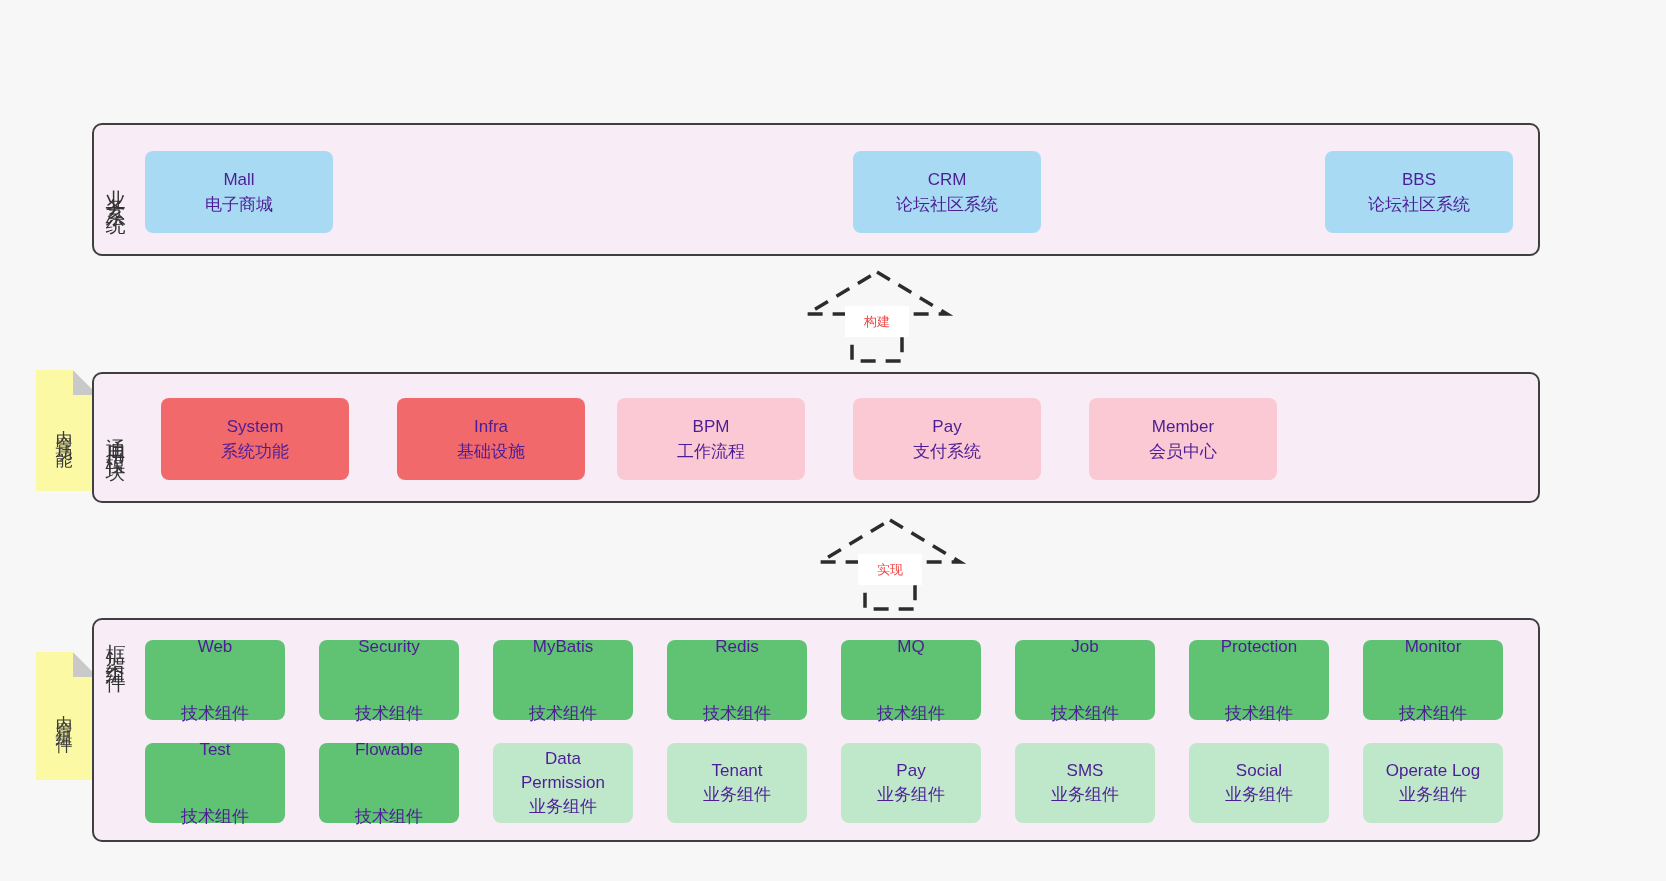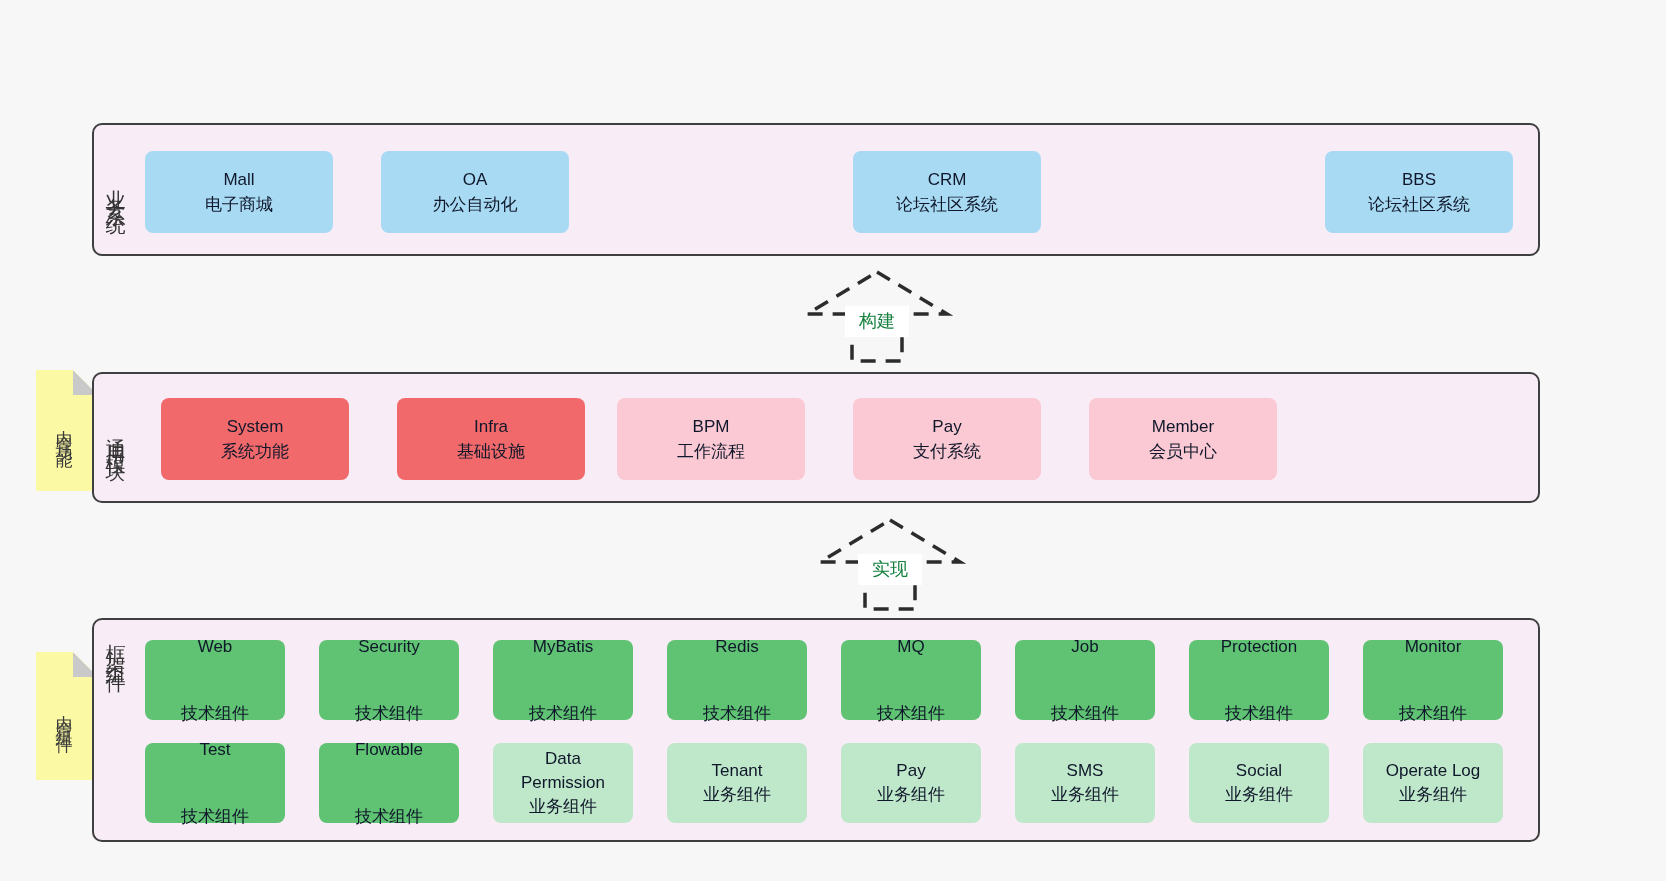--- a/index.html
+++ b/index.html
@@ -38,21 +38,21 @@
     writing-mode:vertical-lr; text-orientation:upright;
     font-size:20px; font-weight:normal; letter-spacing:8px;
     color:#333; white-space:nowrap;
   }
   .panel1 .vtitle, .panel2 .vtitle { top:50%; transform:translateY(-50%); }
   .panel3 .vtitle { top:8px; letter-spacing:10px; }
   
   .box {
     position:absolute; width:188px; height:82px; border-radius:8px;
     display:flex; flex-direction:column; justify-content:center; align-items:center;
-    text-align:center; font-size:17px; line-height:25px; color:#0f172a;
+    text-align:center; font-size:17px; line-height:25px; color:#4c1d95;
   }
   .panel1 .box { top:26px; }
   .panel2 .box { top:24px; }
   .panel3 .box { width:140px; height:80px; line-height:24px; }
   .panel3 .row1 { top:20px; }
   .panel3 .row2 { top:123px; }
   .blue   { background:#a8daf3; }
   .red    { background:#f2696b;margin-left:16px; }
   .pink   { background:#fbc9d3;text-align:right; }
   .green  { background:#5fc373;gap:43px; }
@@ -63,21 +63,21 @@
   
   .c8-1{left:51px}.c8-2{left:225px}.c8-3{left:399px}.c8-4{left:573px}.c8-5{left:747px}.c8-6{left:921px}.c8-7{left:1095px}.c8-8{left:1269px}
   
   .arrow { position:absolute; width:190px; height:97px; }
   .arrow1 { left:782px; top:268px; }
   .arrow2 { left:795px; top:516px; }
   .arrow svg { position:absolute; left:0; top:0; }
   .arrow-label {
     position:absolute; left:50%; top:38px; transform:translateX(-50%);
     width:64px; height:31px; line-height:31px; text-align:center;
-    background:#ffffff; font-size:18px; color:#15803d;
+    background:#ffffff; font-size:13px; color:#ef4444;
   }
 </style>
 </head>
 <body>
 
 <div class="canvas">
 
   <div class="note note1">
     <span class="fold"></span>
     <span class="note-text">内置功能</span>
@@ -86,24 +86,20 @@
     <span class="fold"></span>
     <span class="note-text">内置组件</span>
   </div>
 
   <section class="panel panel1">
     <h2 class="vtitle">业务系统</h2>
     <div class="box blue c6-1">
       <span class="nm">Mall</span>
       <span class="ds">电子商城</span>
     </div>
-    <div class="box blue c6-2">
-      <span class="nm">OA</span>
-      <span class="ds">办公自动化</span>
-    </div>
     <div class="box blue c6-4">
       <span class="nm">CRM</span>
       <span class="ds">论坛社区系统</span>
     </div>
     <div class="box blue c6-6">
       <span class="nm">BBS</span>
       <span class="ds">论坛社区系统</span>
     </div>
   </section>
 

